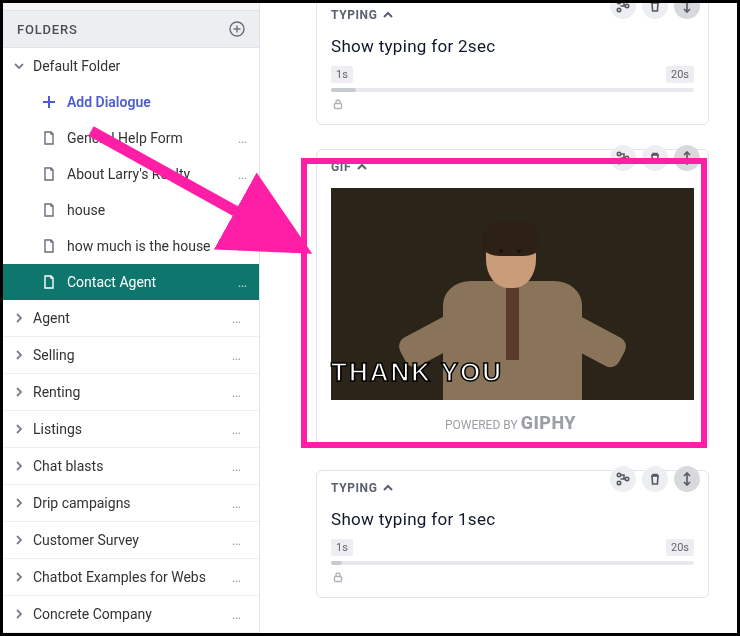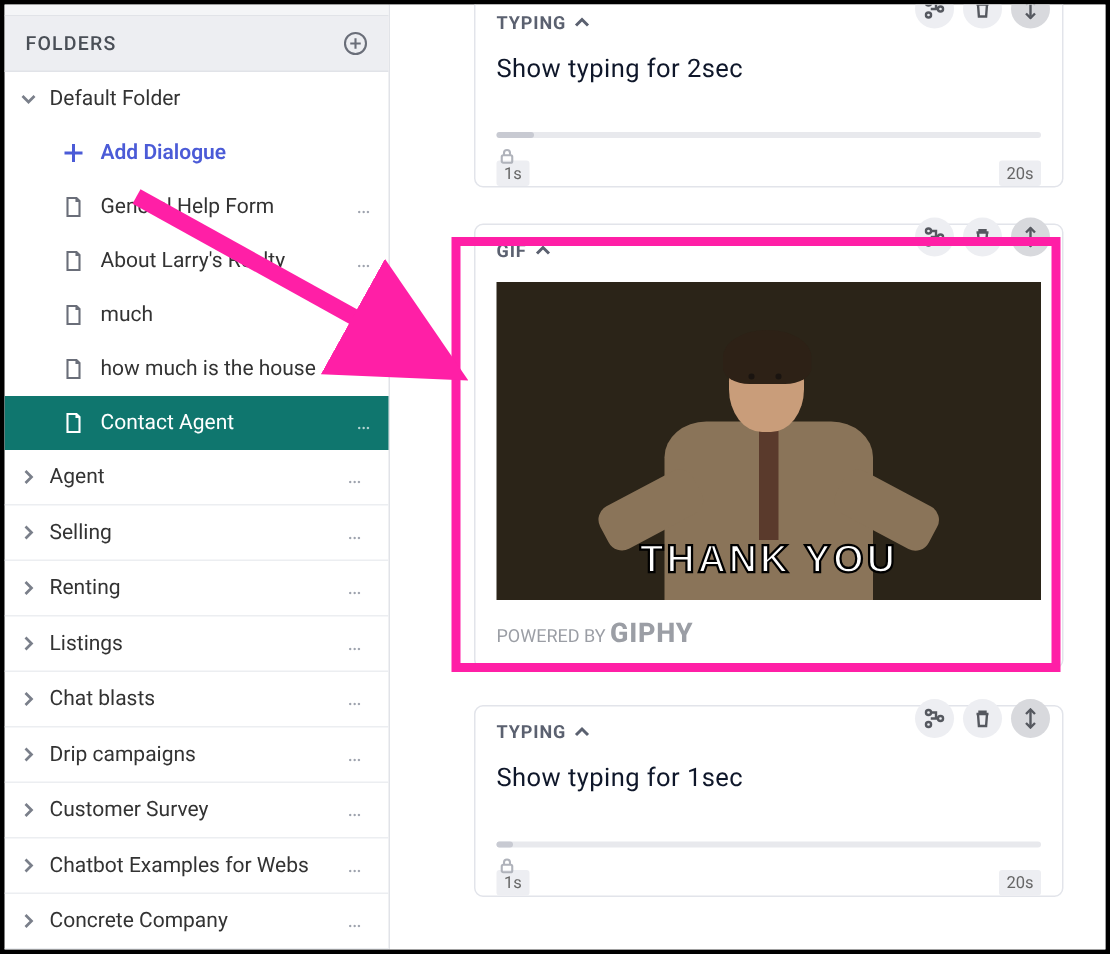--- a/index.html
+++ b/index.html
@@ -32,40 +32,40 @@
   .card-hdr{display:flex;align-items:center;justify-content:space-between;padding:10px 14px 4px 14px;}
   .card-title{font-size:12px;font-weight:700;color:#5b6170;letter-spacing:0.6px;display:flex;align-items:center;gap:6px;}
   .card-title svg{width:10px;height:10px;stroke:#5b6170;fill:none;stroke-width:2;}
   .card-actions{display:flex;gap:6px;align-items:center;margin-top:-18px;margin-right:-6px;}
   .act-btn{width:26px;height:26px;border-radius:13px;background:#edeef2;display:flex;align-items:center;justify-content:center;}
   .act-btn svg{width:14px;height:14px;stroke:#55585f;fill:none;stroke-width:1.6;}
   .act-btn.dark{background:#d8d9dd;}
   .typing-body{padding:4px 14px 14px 14px;}
   .typing-text{font-size:17px;color:#0f172a;letter-spacing:0.3px;padding:6px 0 10px 0;}
   .slider{position:relative;height:44px;}
-  .sl-lab{position:absolute;top:0;font-size:11px;background:#edeef2;color:#666;padding:2px 5px;border-radius:2px;margin-top:41px;}
+  .sl-lab{position:absolute;top:0;font-size:11px;background:#edeef2;color:#666;padding:2px 5px;border-radius:2px;}
   .sl-lab.l{left:0;}
   .sl-lab.r{right:0;}
   .sl-track{position:absolute;top:22px;left:0;right:0;height:4px;background:#e8e9ed;border-radius:2px;}
   .sl-fill{position:absolute;top:22px;left:0;width:4%;height:4px;background:#c8cad2;border-radius:2px;}
   .sl-lock{position:absolute;top:30px;left:-2px;width:18px;height:16px;display:flex;align-items:center;justify-content:center;}
   .sl-lock svg{width:12px;height:12px;stroke:#b0b3bb;fill:none;stroke-width:1.4;}
   .gif-body{padding:10px 14px 6px 14px;}
   .gif-img{width:100%;height:212px;background:#2b2418;position:relative;display:block;}
   .person{position:absolute;left:20%;top:15%;width:60%;height:85%;}
   .head{position:absolute;left:38%;top:2%;width:23%;height:36%;background:#c99d7a;border-radius:48% 48% 44% 44%;}
   .hair{position:absolute;left:36%;top:0%;width:27%;height:20%;background:#2d2116;border-radius:50% 50% 30% 30%;}
   .eye{position:absolute;width:4px;height:4px;background:#1a1410;border-radius:50%;top:16%;}
   .eye.l{left:44%;} .eye.r{left:52%;}
   .body-s{position:absolute;left:18%;top:34%;width:64%;height:66%;background:#8a7459;border-radius:20% 20% 0 0;}
   .tie{position:absolute;left:47%;top:36%;width:6%;height:42%;background:#5a3a2c;}
   .arm{position:absolute;top:58%;width:32%;height:18%;background:#8a7459;border-radius:10px;}
   .arm.l{left:-2%;transform:rotate(-28deg);} .arm.r{right:-2%;transform:rotate(28deg);}
-  .thankyou{position:absolute;bottom:12px;left:0;right:0;text-align:center;color:#fff;font-size:26px;font-weight:800;letter-spacing:2px;font-family:Arial,sans-serif;-webkit-text-stroke:1.5px #000;}
-  .giphy{font-size:12px;color:#9b9ea5;text-align:left;padding:12px 4px 6px 0;}
+  .thankyou{position:absolute;bottom:12px;left:0;right:0;color:#fff;font-size:26px;font-weight:800;letter-spacing:2px;font-family:Arial,sans-serif;-webkit-text-stroke:1.5px #000;}
+  .giphy{font-size:12px;color:#9b9ea5;text-align:center;padding:12px 4px 6px 0;}
   .giphy b{font-size:18px;font-weight:800;letter-spacing:0.5px;color:#9b9ea5;}
   .gif-highlight{position:absolute;border:6px solid #ff1fa6;pointer-events:none;}
   .arrow{position:absolute;pointer-events:none;}
 </style>
 </head>
 <body>
 
 <div class="frame">
 
   <div class="sidebar">
@@ -122,21 +122,21 @@
         <span class="txt">About Larry's Realty</span>
         <span class="dots">…</span>
       </div>
       <div class="dlg-row">
         <span class="ico">
             <svg viewBox="0 0 14 14">
               <path d="M3 1h6l2 2v10H3z"></path>
               <path d="M9 1v2h2"></path>
             </svg>
           </span>
-        <span class="txt">much</span>
+        <span class="txt">house</span>
         <span class="dots">…</span>
       </div>
       <div class="dlg-row">
         <span class="ico">
             <svg viewBox="0 0 14 14">
               <path d="M3 1h6l2 2v10H3z"></path>
               <path d="M9 1v2h2"></path>
             </svg>
           </span>
         <span class="txt">how much is the house</span>

